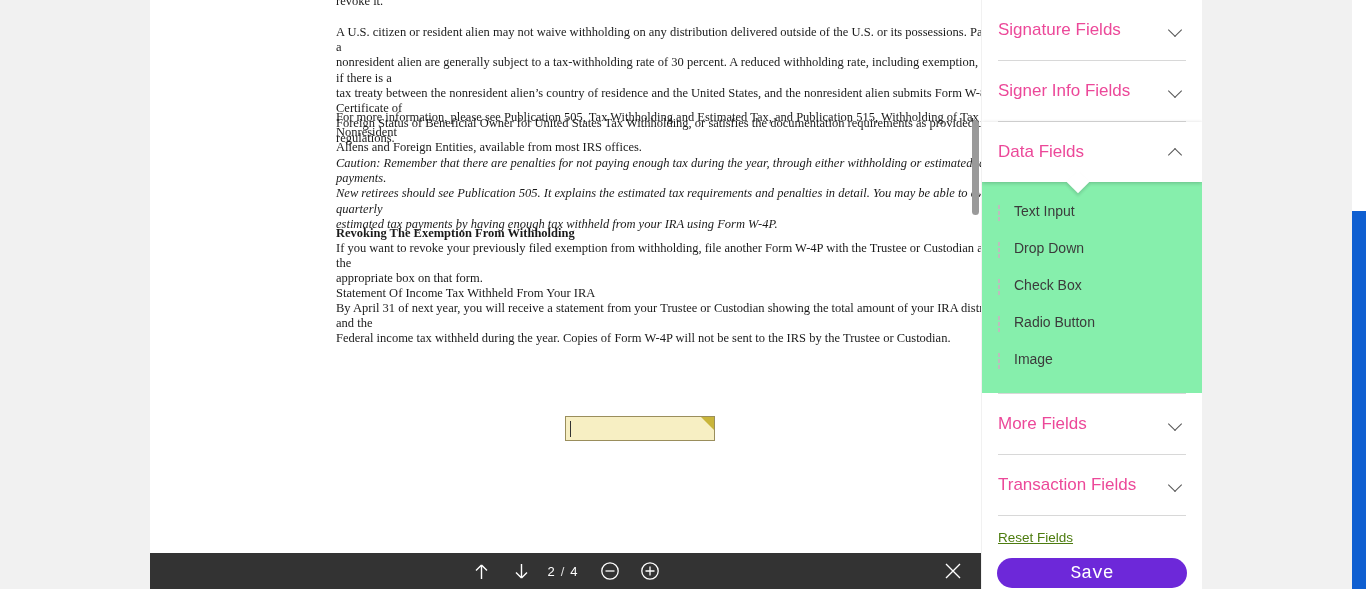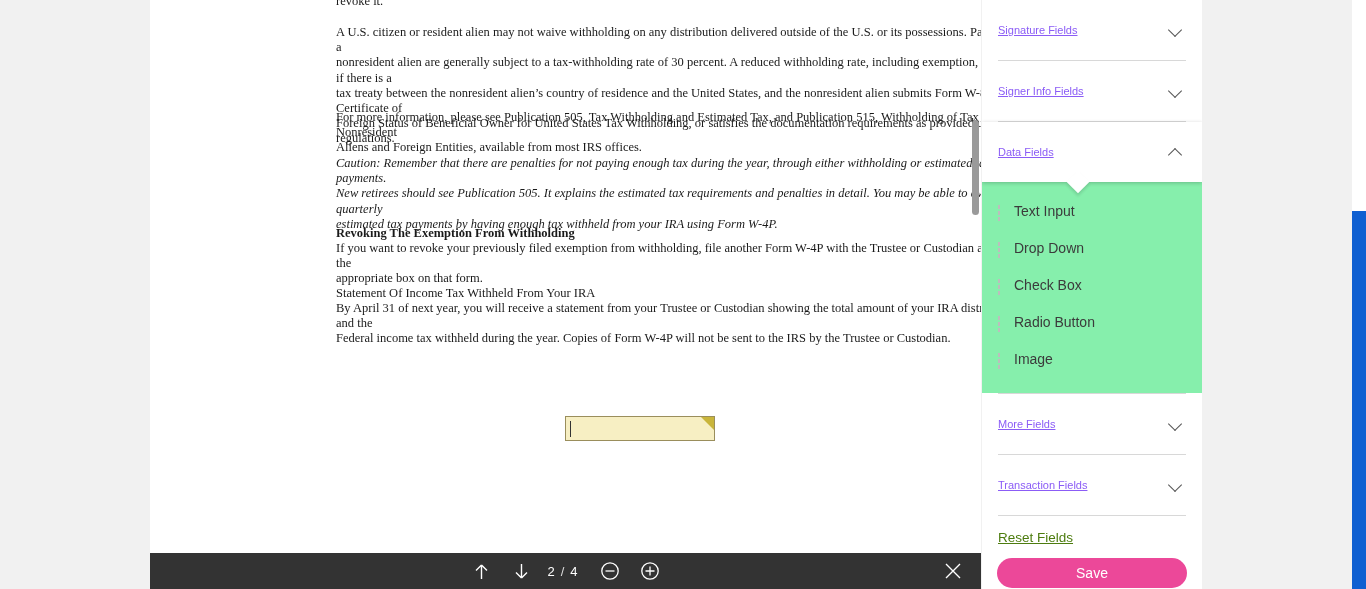--- a/index.html
+++ b/index.html
@@ -167,23 +167,22 @@
   .acc-header {
     display: flex;
     align-items: center;
     justify-content: space-between;
     height: 60px;
     padding: 0 18px 0 16px;
     box-sizing: border-box;
     cursor: pointer;
   }
   .acc-header .title {
-    font-size: 11px;
-    color: #8b5cf6;
-    text-decoration: underline;
+    font-size: 17px;
+    color: #ec4899;
   }
   .chev {
     width: 16px;
     height: 16px;
     position: relative;
   }
   .chev::before {
     content: "";
     position: absolute;
     left: 2px;
@@ -261,26 +260,26 @@
     font-size: 13.5px;
     color: #4d7c0f;
     text-decoration: underline;
     cursor: pointer;
   }
   #save-button {
     display: block;
     margin: 12px auto 0 auto;
     width: 190px;
     height: 30px;
-    background: #ec4899;
+    background: #6d28d9;
     color: #ffffff;
     border: none;
     border-radius: 15px;
-    font-size: 14px;
-    font-family: Liberation Sans, sans-serif;
+    font-size: 18px;
+    font-family: Liberation Mono, monospace;
     cursor: pointer;
   }
 
   
   #page-scroll {
     position: absolute;
     right: 0;
     top: 0;
     width: 14px;
     height: 589px;

